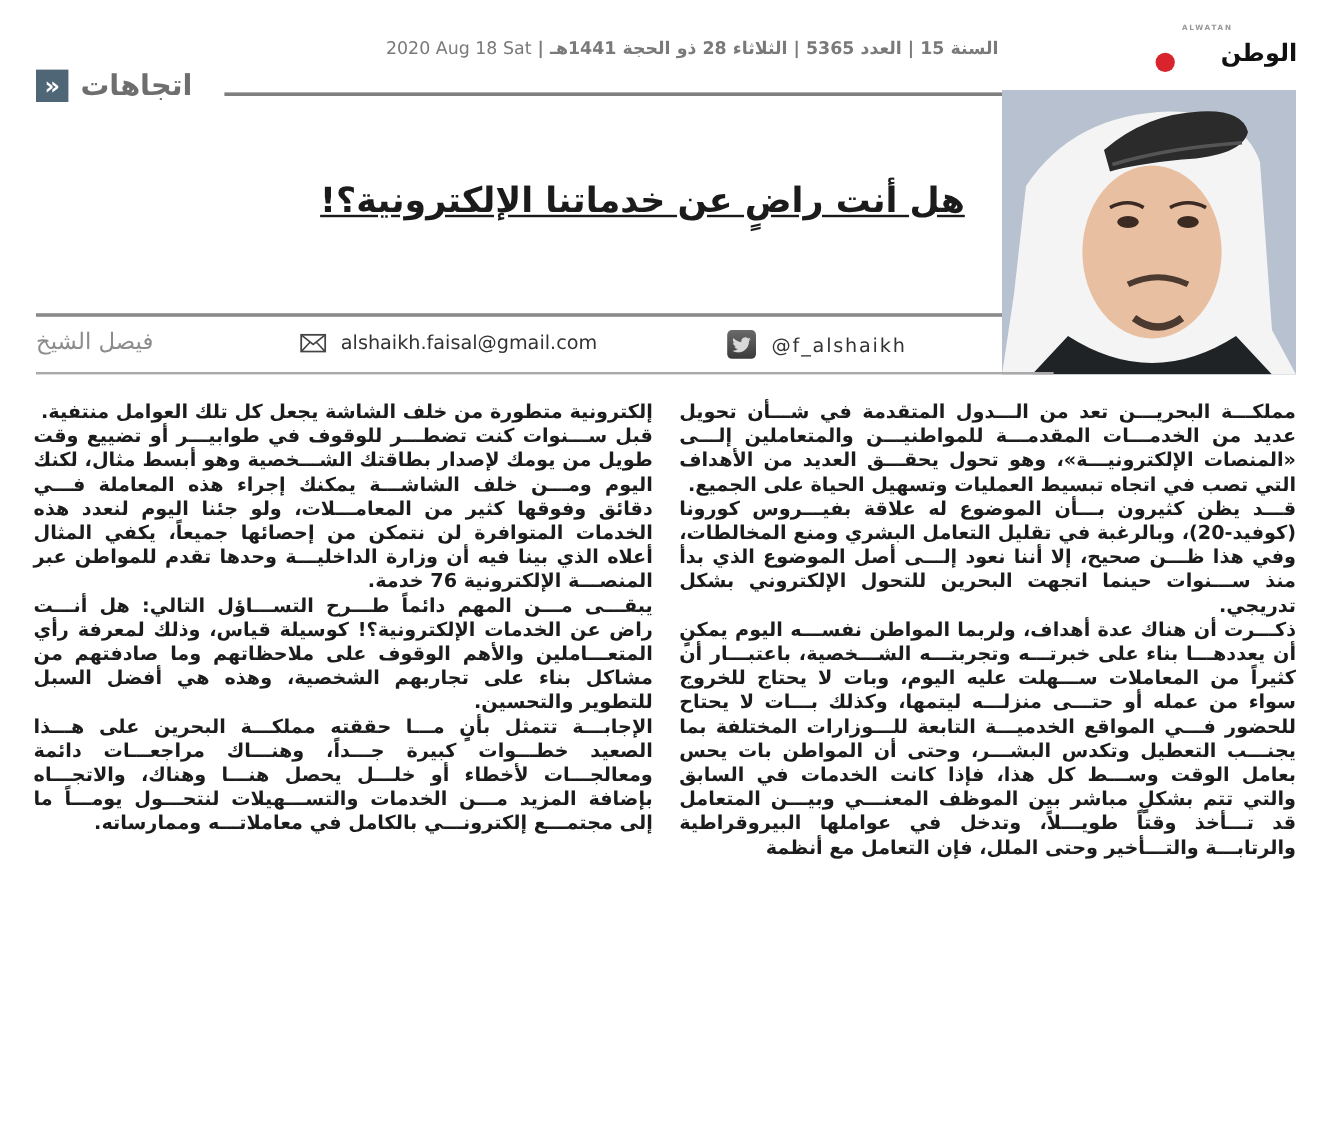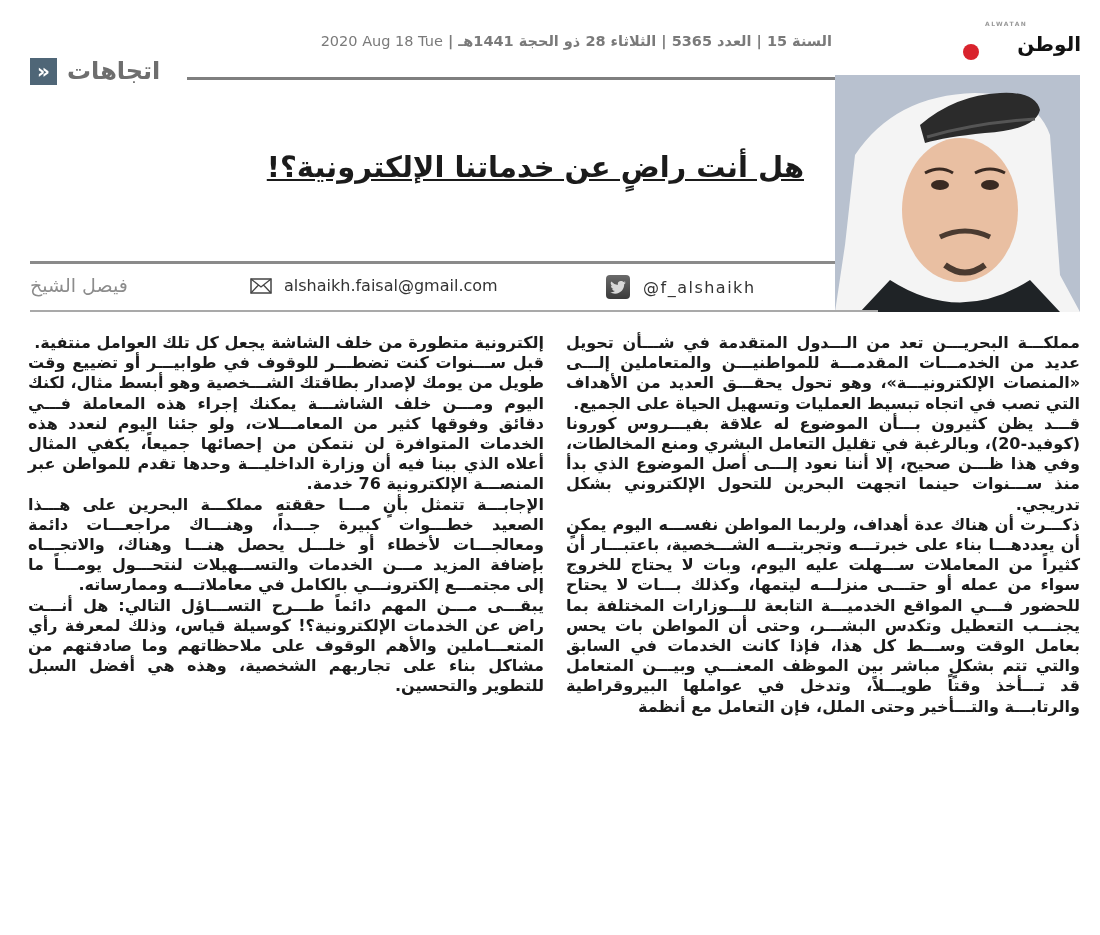--- a/index.html
+++ b/index.html
@@ -40,21 +40,21 @@
   
   .col { position:absolute; top:333px; direction:rtl; text-align:justify; text-align-last:right; font-size:16px; font-weight:bold; line-height:20.2px; color:#1c1c1c; font-family:"DejaVu Sans", sans-serif; }
   .col p { margin:0; }
   .col-right { left:566px; width:514px; }
   .col-left { left:28px; width:516px; }
 </style>
 </head>
 <body>
 
 <div class="dateline">
-  <span>السنة 15 | العدد 5365 | الثلاثاء 28 ذو الحجة 1441هـ | </span><span class="en" dir="ltr">2020 Aug 18 Tue</span>
+  <span>السنة 15 | العدد 5365 | الثلاثاء 28 ذو الحجة 1441هـ | </span><span class="en" dir="ltr">2020 Aug 18 Sat</span>
 </div>
 
 <div class="logo">
   <span class="latin">ALWATAN</span>
   <span class="dot"></span>
   <span class="ar">الوطن</span>
 </div>
 
 <div class="section">
   <span class="badge">»</span>
@@ -112,15 +112,15 @@
 
 <div class="col col-right">
   <p>مملكـــة البحريـــن تعد من الـــدول المتقدمة في شـــأن تحويل عديد من الخدمـــات المقدمـــة للمواطنيـــن والمتعاملين إلـــى «المنصات الإلكترونيـــة»، وهو تحول يحقـــق العديد من الأهداف التي تصب في اتجاه تبسيط العمليات وتسهيل الحياة على الجميع.</p>
   <p>قـــد يظن كثيرون بـــأن الموضوع له علاقة بفيـــروس كورونا (كوفيد-20)، وبالرغبة في تقليل التعامل البشري ومنع المخالطات، وفي هذا ظـــن صحيح، إلا أننا نعود إلـــى أصل الموضوع الذي بدأ منذ ســـنوات حينما اتجهت البحرين للتحول الإلكتروني بشكل تدريجي.</p>
   <p>ذكـــرت أن هناك عدة أهداف، ولربما المواطن نفســـه اليوم يمكنٍ أن يعددهـــا بناء على خبرتـــه وتجربتـــه الشـــخصية، باعتبـــار أن كثيراً من المعاملات ســـهلت عليه اليوم، وبات لا يحتاج للخروج سواء من عمله أو حتـــى منزلـــه ليتمها، وكذلك بـــات لا يحتاح للحضور فـــي المواقع الخدميـــة التابعة للـــوزارات المختلفة بما يجنـــب التعطيل وتكدس البشـــر، وحتى أن المواطن بات يحس بعامل الوقت وســـط كل هذا، فإذا كانت الخدمات في السابق والتي تتم بشكلٍ مباشر بين الموظف المعنـــي وبيـــن المتعامل قد تـــأخذ وقتاً طويـــلاً، وتدخل في عواملها البيروقراطية والرتابـــة والتـــأخير وحتى الملل، فإن التعامل مع أنظمة</p>
 </div>
 
 <div class="col col-left">
   <p>إلكترونية متطورة من خلف الشاشة يجعل كل تلك العوامل منتفية.</p>
   <p>قبل ســـنوات كنت تضطـــر للوقوف في طوابيـــر أو تضييع وقت طويل من يومك لإصدار بطاقتك الشـــخصية وهو أبسط مثال، لكنك اليوم ومـــن خلف الشاشـــة يمكنك إجراء هذه المعاملة فـــي دقائق وفوقها كثير من المعامـــلات، ولو جئنا اليوم لنعدد هذه الخدمات المتوافرة لن نتمكن من إحصائها جميعاً، يكفي المثال أعلاه الذي بينا فيه أن وزارة الداخليـــة وحدها تقدم للمواطن عبر المنصـــة الإلكترونية 76 خدمة.</p>
+  <p>يبقـــى مـــن المهم دائماً طـــرح التســـاؤل التالي: هل أنـــت راض عن الخدمات الإلكترونية؟! كوسيلة قياس، وذلك لمعرفة رأي المتعـــاملين والأهم الوقوف على ملاحظاتهم وما صادفتهم من مشاكل بناء على تجاربهم الشخصية، وهذه هي أفضل السبل للتطوير والتحسين.</p>
   <p>الإجابـــة تتمثل بأنٍ مـــا حققته مملكـــة البحرين على هـــذا الصعيد خطـــوات كبيرة جـــداً، وهنـــاك مراجعـــات دائمة ومعالجـــات لأخطاء أو خلـــل يحصل هنـــا وهناك، والاتجـــاه بإضافة المزيد مـــن الخدمات والتســـهيلات لنتحـــول يومـــاً ما إلى مجتمـــع إلكترونـــي بالكامل في معاملاتـــه وممارساته.</p>
-  <p>يبقـــى مـــن المهم دائماً طـــرح التســـاؤل التالي: هل أنـــت راض عن الخدمات الإلكترونية؟! كوسيلة قياس، وذلك لمعرفة رأي المتعـــاملين والأهم الوقوف على ملاحظاتهم وما صادفتهم من مشاكل بناء على تجاربهم الشخصية، وهذه هي أفضل السبل للتطوير والتحسين.</p>
 </div>
 
 </body></html>

